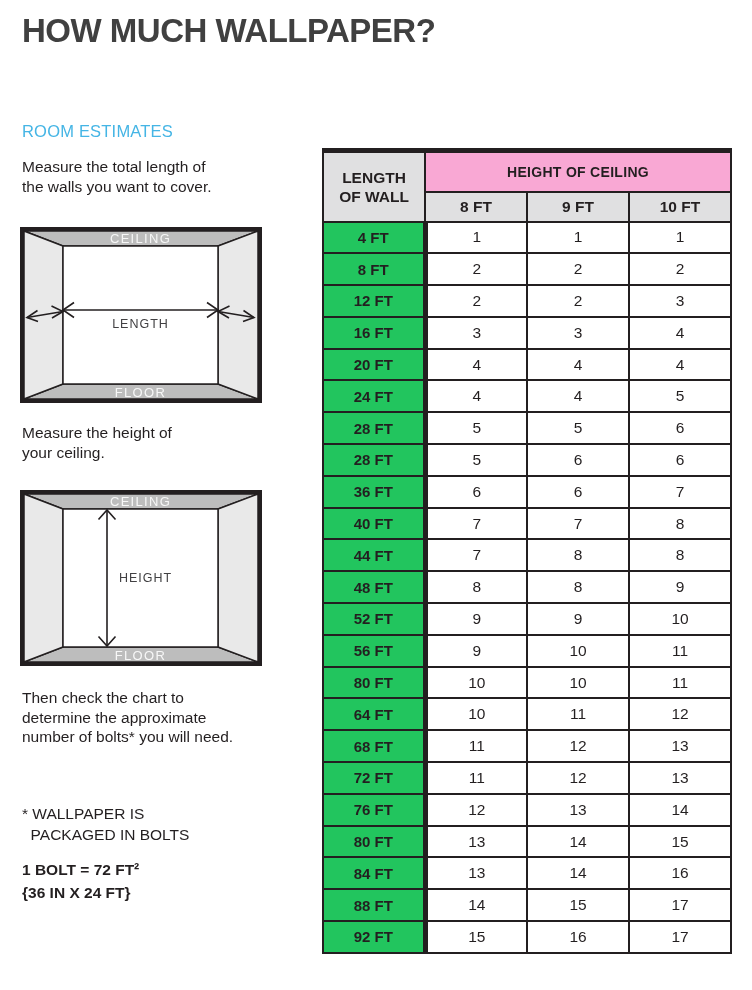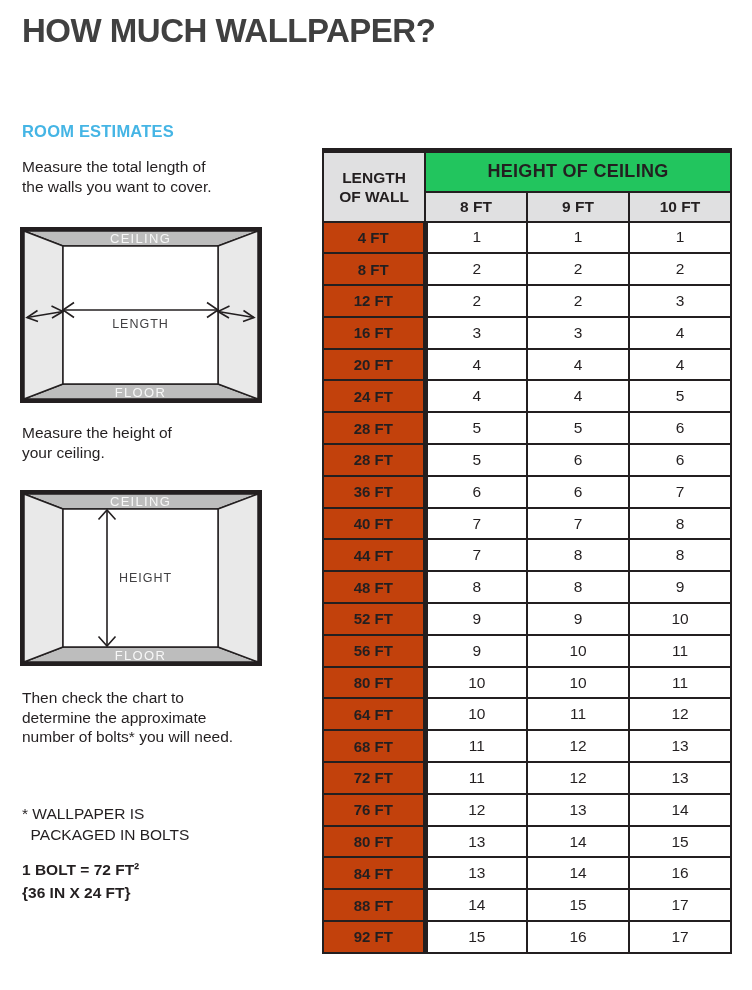--- a/index.html
+++ b/index.html
@@ -10,21 +10,21 @@
     color:#231f20;
   }
   .page { position:absolute; inset:0; overflow:hidden; }
 
   .title {
     position:absolute; left:22px; top:12px;
     font-size:33px; font-weight:bold; letter-spacing:-0.5px;
     color:#404040;
   }
   .subhead {
-    font-size:16.5px; font-weight:bold; color:#45b5e5; letter-spacing:0.2px;
+    font-size:16.5px; font-weight:normal; color:#45b5e5; letter-spacing:0.2px;
   }
   .left-head  { position:absolute; left:22px; top:122px; }
   .right-head { position:absolute; left:322px; top:122px; width:410px; text-align:center; }
 
   .step {
     position:absolute; left:22px;
     font-size:15.5px; line-height:19.5px;
     white-space:pre-line;
   }
   .step1 { top:157px; }
@@ -65,30 +65,30 @@
     border:2px solid #231f20;
     text-align:center; vertical-align:middle;
   }
   th.corner {
     width:102px; background:#e0e0e1;
     font-size:15.5px; font-weight:bold; line-height:19px;
     border-right:5px solid #231f20;
     white-space:pre-line;
   }
   th.group {
-    background:#22c55e; height:41px;
-    font-size:18px; font-weight:bold; letter-spacing:0.3px;
+    background:#f9a8d4; height:41px;
+    font-size:14px; font-weight:bold; letter-spacing:0.3px;
   }
   th.sub {
     background:#e0e0e1; height:30px;
     font-size:15.5px; font-weight:bold;
     border-left-width:0; border-right-width:0;
   }
   tbody th.rowlabel {
-    background:#c2410c; font-size:15px; font-weight:bold;
+    background:#22c55e; font-size:15px; font-weight:bold;
     border-right:5px solid #231f20;
   }
   tbody td {
     background:#ffffff; font-size:15.5px; font-weight:normal;
   }
   tbody tr { height:31.8px; }
 </style>
 </head>
 <body>
 

